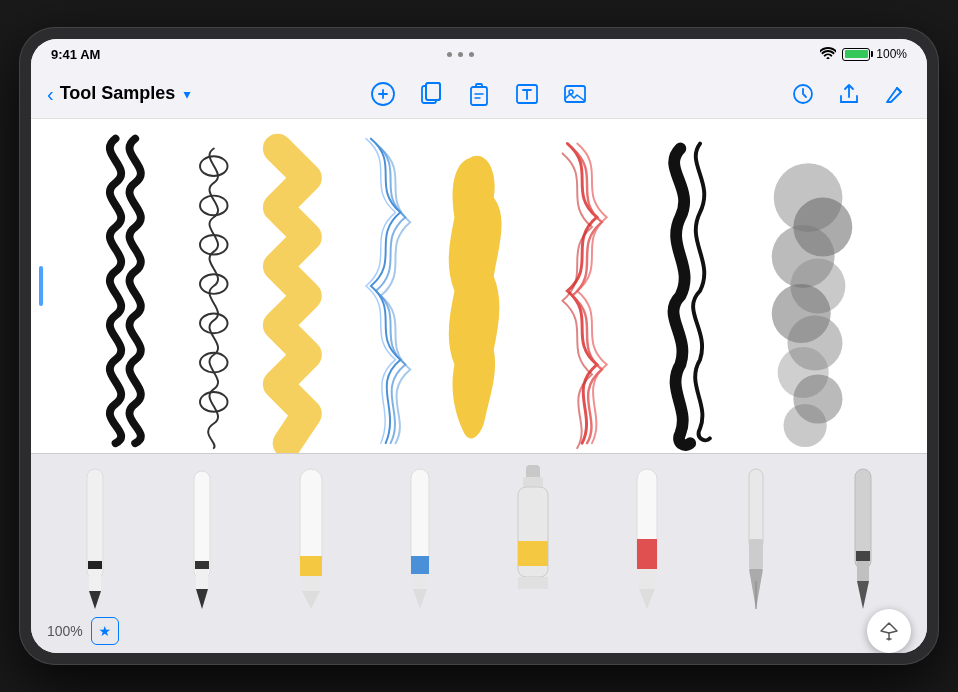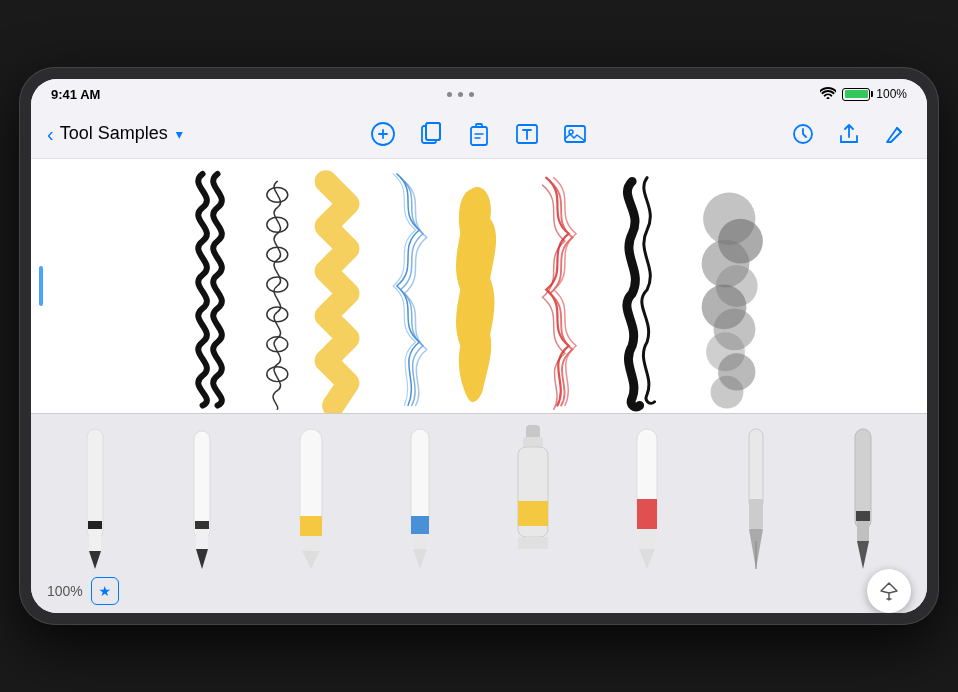--- a/index.html
+++ b/index.html
@@ -10,21 +10,21 @@
       background: #1a1a1a;
       display: flex;
       align-items: center;
       justify-content: center;
       font-family: -apple-system, BlinkMacSystemFont, 'Helvetica Neue', sans-serif;
       overflow: hidden;
     }
 
     .ipad-frame {
       width: 920px;
-      height: 558px;
+      height: 638px;
       background: #2c2c2e;
       border-radius: 36px;
       padding: 12px;
       box-shadow: 0 20px 60px rgba(0,0,0,0.8), inset 0 0 0 1px #444;
       position: relative;
     }
 
     .ipad-screen {
       width: 100%;
       height: 100%;
@@ -131,21 +131,21 @@
 
     .back-chevron {
       font-size: 20px;
       font-weight: 300;
       color: #007aff;
       line-height: 1;
     }
 
     .doc-title {
       font-size: 18px;
-      font-weight: 400;
+      font-weight: 700;
       color: #000;
     }
 
     .title-chevron {
       color: #007aff;
       font-size: 14px;
       margin-left: 2px;
     }
 
     .toolbar-center {

